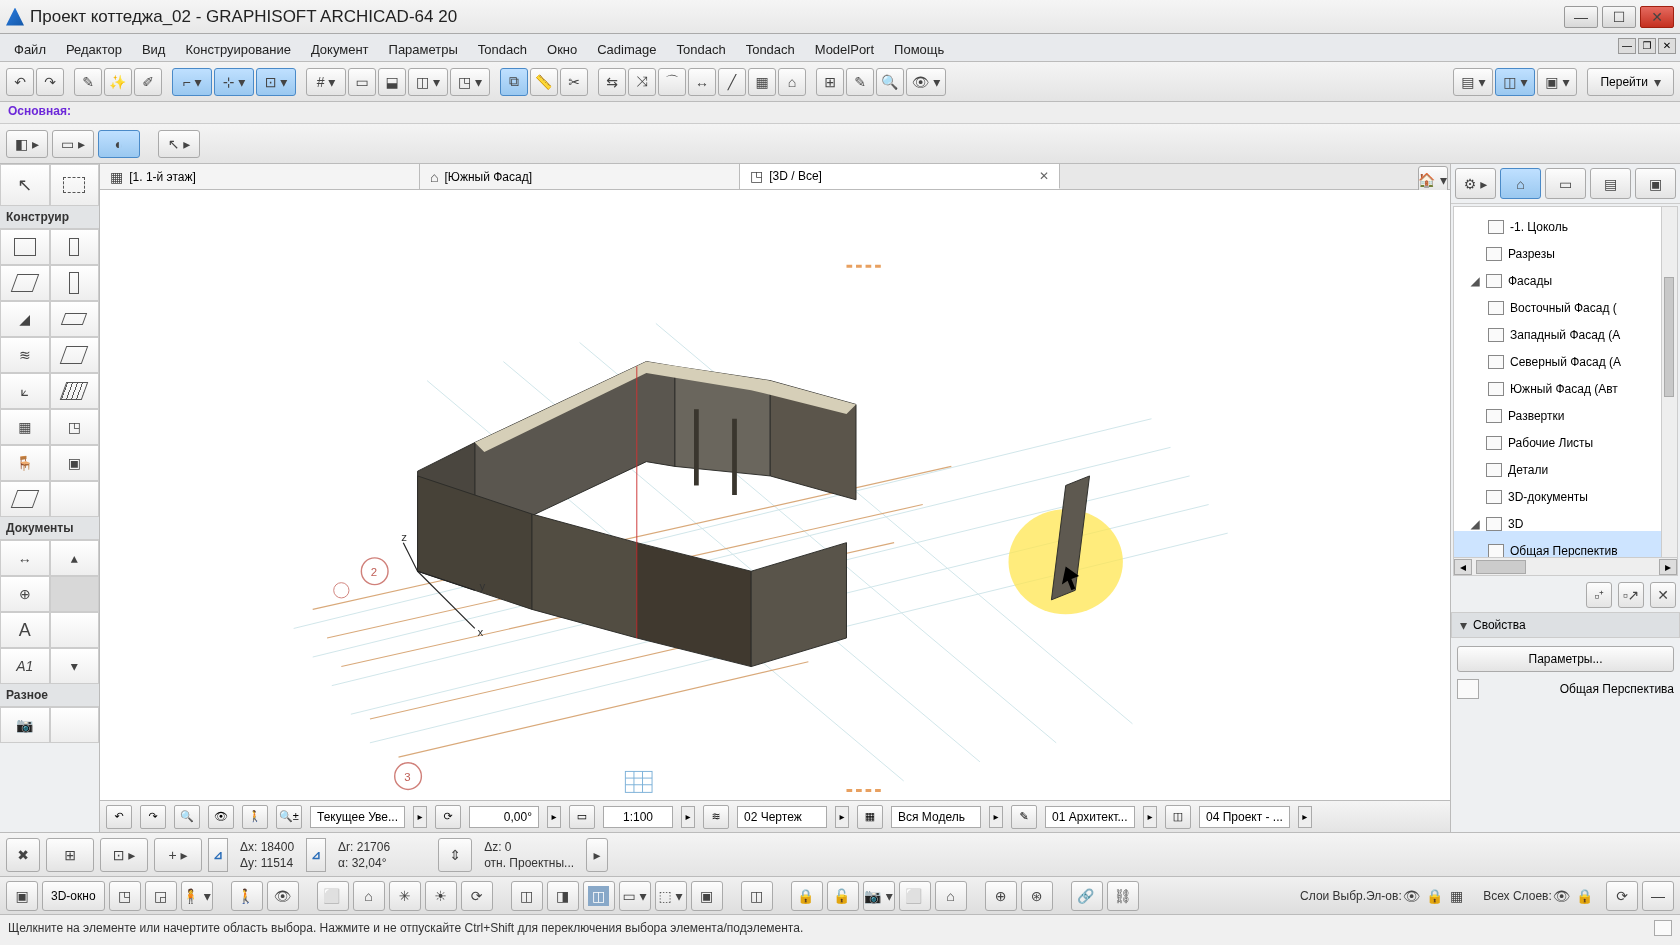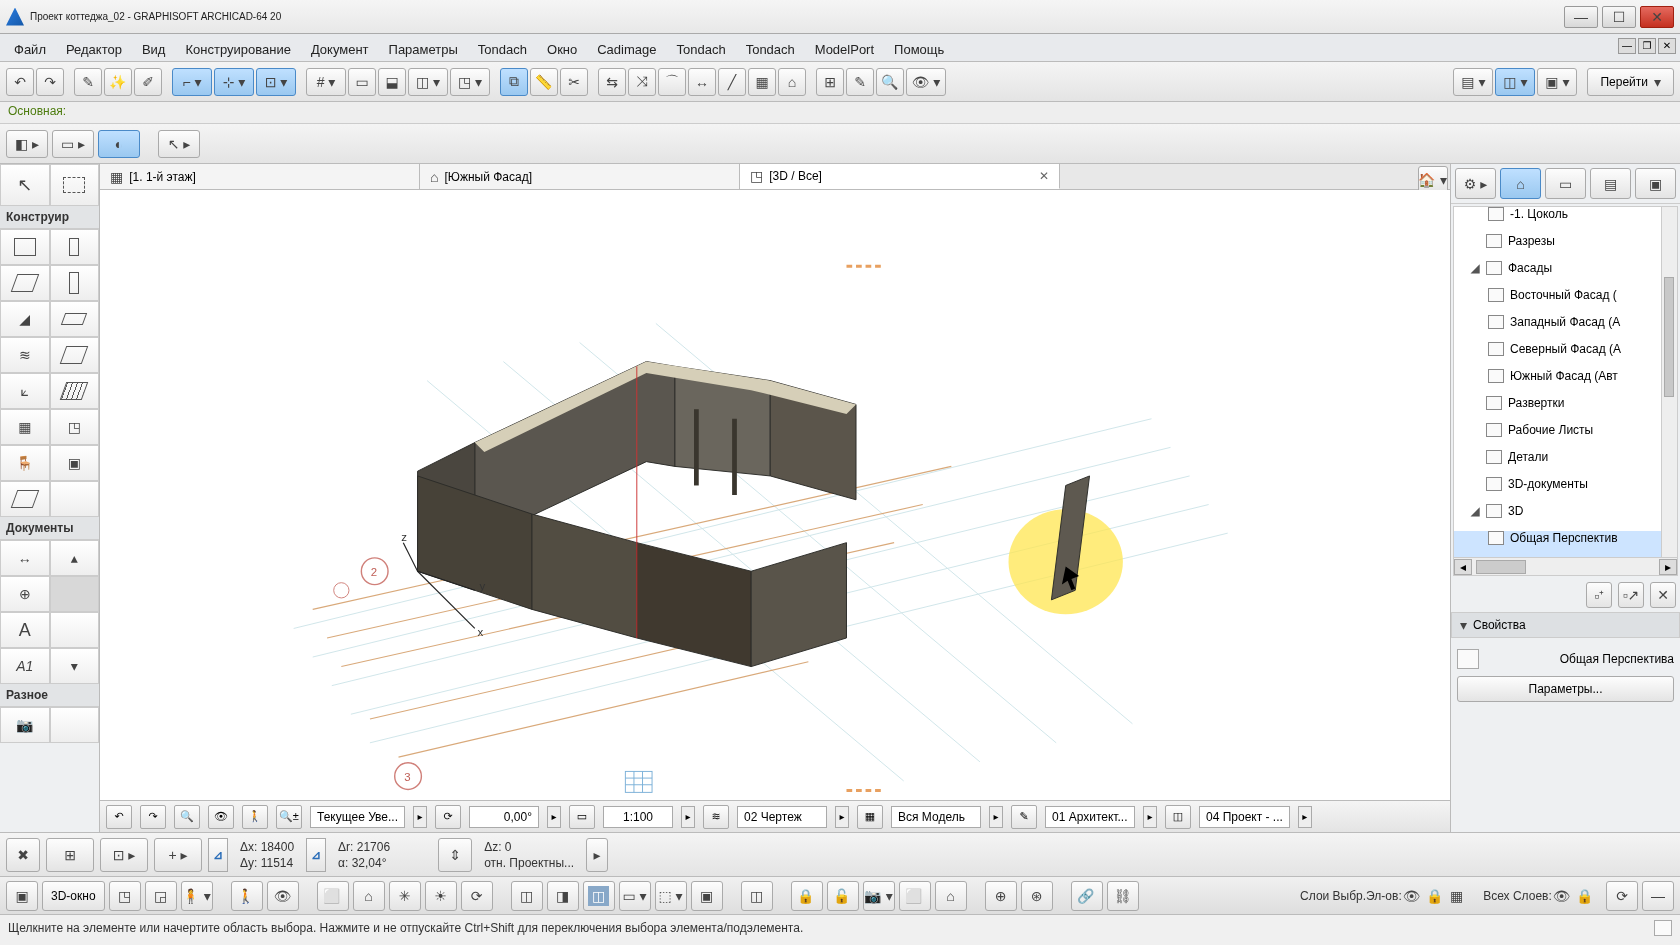--- a/index.html
+++ b/index.html
@@ -1,41 +1,41 @@
 <!DOCTYPE html>
 <html><head>
 <meta charset="utf-8">
 <style>
 * { margin: 0; padding: 0; box-sizing: border-box; font-family: "Segoe UI", Tahoma, sans-serif; font-size: 12px; }
 body { background: #f0f0f0; width: 1680px; height: 945px; overflow: hidden; position: relative; }
 
 
 .titlebar { height: 34px; background: linear-gradient(#f5f5f5, #e8e8e8); border-bottom: 1px solid #aaa; display: flex; align-items: center; padding: 0 6px; }
 .titlebar .icon { width: 18px; height: 18px; background: linear-gradient(135deg,#2a7de1,#1558a8); margin-right: 6px; clip-path: polygon(50% 0, 100% 100%, 0 100%); }
-.titlebar .title { flex: 1; color: #222; font-size: 10px; }
+.titlebar .title { flex: 1; color: #222; font-size: 17px; }
 .titlebar .winbtns { display: flex; gap: 4px; }
 .titlebar .winbtn { width: 34px; height: 22px; background: linear-gradient(#f8f8f8,#d8d8d8); border: 1px solid #999; border-radius: 2px; display: flex; align-items: center; justify-content: center; font-size: 11px; }
 .titlebar .winbtn.close { background: linear-gradient(#e56a5f,#c43020); color: #fff; border-color: #a02010; }
 
 
 .menubar { height: 28px; background: #e8eaed; display: flex; align-items: flex-end; padding: 0 4px; border-bottom: 1px solid #bbb; position: relative; }
 .menubar .menuitem { padding: 4px 10px; color: #222; cursor: default; font-size: 13px; }
 .menubar .docbtns { position: absolute; right: 4px; top: 4px; display: flex; gap: 2px; }
 .menubar .docbtn { width: 18px; height: 16px; background: #ddd; border: 1px solid #999; font-size: 10px; text-align: center; line-height: 14px; }
 
 
 .toolbar1 { height: 40px; background: linear-gradient(#f4f4f4,#e4e4e4); display: flex; align-items: center; padding: 0 6px; border-bottom: 1px solid #bbb; gap: 2px; }
 .tbtn { min-width: 28px; height: 28px; background: linear-gradient(#fdfdfd,#e4e4e4); border: 1px solid #aaa; border-radius: 3px; display: flex; align-items: center; justify-content: center; color: #444; }
 .tbtn.withdrop { min-width: 40px; }
 .tbtn.active { background: linear-gradient(#bfe0ff,#9ac8f0); border-color: #4a8ac8; }
 .tsep { width: 6px; }
 .navbtn { height: 28px; padding: 0 12px; background: linear-gradient(#fdfdfd,#e4e4e4); border: 1px solid #aaa; border-radius: 3px; display: flex; align-items: center; gap: 6px; font-size: 13px; }
 
 
-.statusstrip { height: 22px; background: #eee; padding: 2px 8px; color: #4d7c0f; border-bottom: 1px solid #ccc; font-size: 12px; }
+.statusstrip { height: 22px; background: #eee; padding: 2px 8px; color: #6d28d9; border-bottom: 1px solid #ccc; font-size: 12px; font-weight: bold; }
 
 
 .toolbar2 { height: 40px; background: linear-gradient(#f4f4f4,#e4e4e4); border-bottom: 1px solid #bbb; display: flex; align-items: center; gap: 4px; padding: 0 6px; }
 .tbtn2 { min-width: 42px; height: 28px; background: linear-gradient(#fdfdfd,#e4e4e4); border: 1px solid #aaa; border-radius: 3px; display:flex; align-items:center; justify-content:center; gap:2px; }
 .tbtn2.active { background: linear-gradient(#bfe0ff,#9ac8f0); border-color: #4a8ac8; }
 
 
 .mainarea { display: flex; height: 668px; }
 .leftpanel { width: 100px; background: #eef0f2; border-right: 1px solid #bbb; display: flex; flex-direction: column; }
 .leftpanel .sectionheader { padding: 4px 6px; font-weight: bold; color: #333; background: #e2e4e6; border-bottom: 1px solid #ccc; font-size: 12px; }
@@ -51,21 +51,21 @@
 .tab .closex { margin-left: auto; color: #666; }
 
 .viewport { flex: 1; position: relative; background: #fff; overflow: hidden; }
 .viewport svg { width: 100%; height: 100%; }
 
 .rightpanel { width: 230px; background: #eef0f2; border-left: 1px solid #bbb; display: flex; flex-direction: column; }
 .rp-toolbar { height: 40px; display: flex; gap: 4px; padding: 4px; border-bottom: 1px solid #ccc; }
 .rp-toolbar .rbtn { flex:1; background: linear-gradient(#fdfdfd,#e4e4e4); border: 1px solid #aaa; border-radius: 3px; display:flex;align-items:center;justify-content:center; }
 .rp-toolbar .rbtn.active { background: linear-gradient(#bfe0ff,#9ac8f0); border-color: #4a8ac8; }
 .navtree { flex: 0 0 370px; overflow: hidden; background: #fff; border: 1px solid #ccc; margin: 2px; font-size: 12px; position:relative; }
-.navtree .treerow { display: flex; align-items: flex-start; height: 27px; padding: 0 4px; gap: 6px; white-space: nowrap; }
+.navtree .treerow { display: flex; align-items: flex-end; height: 27px; padding: 0 4px; gap: 6px; white-space: nowrap; }
 .navtree .treerow .expander { width: 10px; text-align:center; color: #555; }
 .navtree .treerow .ticon { width: 16px; height: 14px; border: 1px solid #888; background: #fafafa; flex-shrink:0; }
 .navtree .treerow.selected { background: #cde4ff; }
 .navtree .indent1 { padding-left: 16px; }
 .navtree .indent2 { padding-left: 34px; }
 .hscroll { height: 18px; background: #eee; border-top: 1px solid #ccc; display:flex; align-items:center; }
 .hscroll .arrow { width: 18px; height: 16px; background: #ddd; border: 1px solid #aaa; text-align:center; line-height:14px; }
 .hscroll .thumb { width: 50px; height: 14px; background: #ccc; border: 1px solid #aaa; margin-left: 4px; }
 .rp-actions { height: 34px; display: flex; gap: 6px; padding: 4px; justify-content: flex-end; }
 .rp-actions .abtn { width: 26px; height: 26px; background: linear-gradient(#fdfdfd,#e4e4e4); border: 1px solid #aaa; border-radius: 3px; display:flex;align-items:center;justify-content:center; }
@@ -596,25 +596,25 @@
           <span class="ico">✕</span>
         </div>
     </div>
     <div class="proppanel">
       <div class="propheader">
         <span class="ico">▾</span>
         <span>Свойства</span>
       </div>
       <div class="propbody">
         <div class="proprow">
+          <div class="pbtn"><span>Параметры...</span></div>
+        </div>
+        <div class="proprow">
           <div class="pbox"></div>
           <div style="flex:1;text-align:right">Общая Перспектива</div>
-        </div>
-        <div class="proprow">
-          <div class="pbtn"><span>Параметры...</span></div>
         </div>
       </div>
     </div>
   </div>
 </div>
 
 <div class="coordbar">
   <div class="cbtn">
       <span class="ico">✖</span>
     </div>

